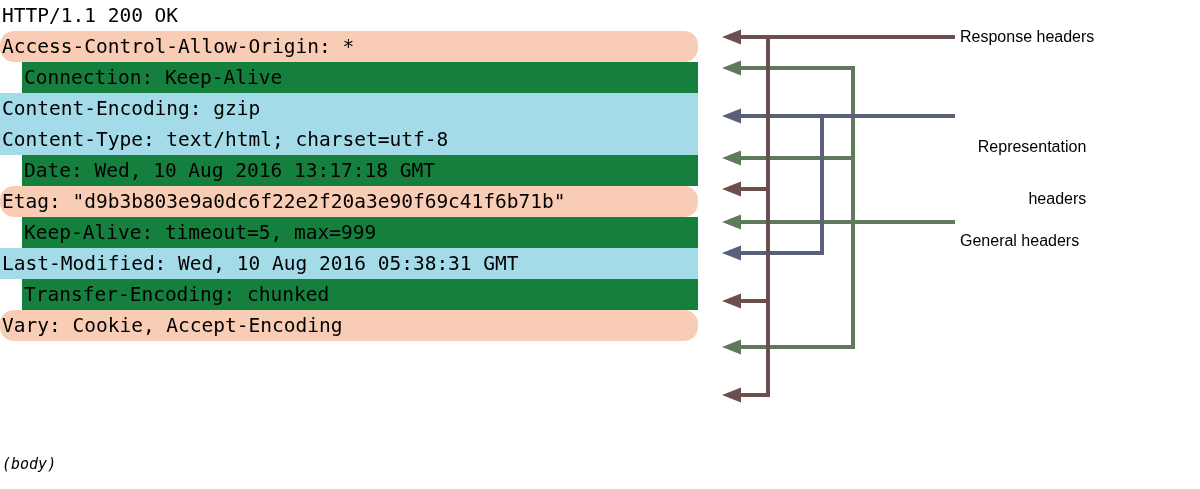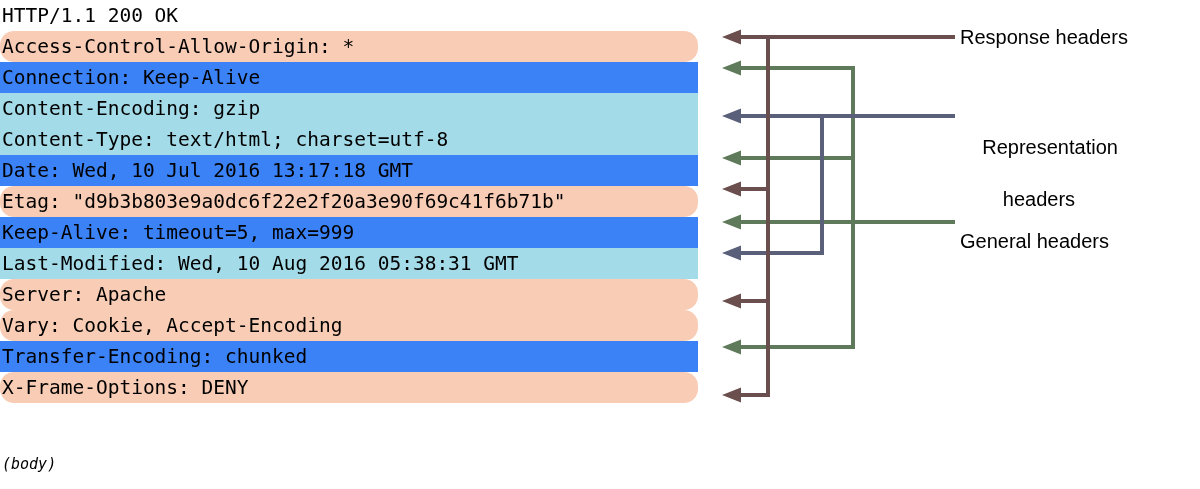--- a/index.html
+++ b/index.html
@@ -22,21 +22,21 @@
     font-size:19.5px;
     font-family:"DejaVu Sans Mono",monospace;
     color:#000000;
     white-space:pre;
     padding-left:2px;
     letter-spacing:0px;
     box-sizing:border-box;
   }
   .c-white{background:#ffffff;}
   .c-peach{background:#f9cdb5;border-radius:14px;}
-  .c-green{background:#3b82f6;}
+  .c-green{background:#15803d;margin-left:22px;}
   .c-blue {background:#a4dbe8;}
 
   #body-line{
     position:absolute;
     left:2px;top:455px;
     font-family:"DejaVu Sans Mono",monospace;
     font-style:italic;
     font-size:15px;
     color:#000000;
     white-space:pre;
@@ -45,49 +45,47 @@
   
   #connector-svg{
     position:absolute;left:0;top:0;width:1200px;height:489px;
     pointer-events:none;
   }
 
   
   .legend-label{
     position:absolute;
     font-family:"Liberation Sans",sans-serif;
-    font-size:20px;
+    font-size:16px;
     color:#000000;
     white-space:pre;
     line-height:26px;
   }
   #legend-response{left:960px;top:24px;}
   #legend-representation{left:960px;top:108px;}
-  #legend-representation .l2{display:block;text-align:center;}
+  #legend-representation .l2{display:block;text-align:right;}
   #legend-general{left:960px;top:212px;margin-top:16px;}
 </style>
 </head>
 <body>
 
 <div id="stage">
 
   <div id="header-block">
       <div class="hdr-row c-white">HTTP/1.1 200 OK</div>
       <div class="hdr-row c-peach">Access-Control-Allow-Origin: *</div>
       <div class="hdr-row c-green">Connection: Keep-Alive</div>
       <div class="hdr-row c-blue">Content-Encoding: gzip</div>
       <div class="hdr-row c-blue">Content-Type: text/html; charset=utf-8</div>
-      <div class="hdr-row c-green">Date: Wed, 10 Jul 2016 13:17:18 GMT</div>
+      <div class="hdr-row c-green">Date: Wed, 10 Aug 2016 13:17:18 GMT</div>
       <div class="hdr-row c-peach">Etag: "d9b3b803e9a0dc6f22e2f20a3e90f69c41f6b71b"</div>
       <div class="hdr-row c-green">Keep-Alive: timeout=5, max=999</div>
       <div class="hdr-row c-blue">Last-Modified: Wed, 10 Aug 2016 05:38:31 GMT</div>
-      <div class="hdr-row c-peach">Server: Apache</div>
+      <div class="hdr-row c-green">Transfer-Encoding: chunked</div>
       <div class="hdr-row c-peach">Vary: Cookie, Accept-Encoding</div>
-      <div class="hdr-row c-green">Transfer-Encoding: chunked</div>
-      <div class="hdr-row c-peach">X-Frame-Options: DENY</div>
     </div>
 
   <div id="body-line">(body)</div>
 
   <svg id="connector-svg" viewBox="0 0 1200 489" xmlns="http://www.w3.org/2000/svg">
       <line x1="740" y1="37" x2="769.6" y2="37" stroke="#6b4f4f" stroke-width="3.2" shape-rendering="crispEdges"></line>
       <polygon points="722,37 741,29.5 741,44.5" fill="#6b4f4f"></polygon>
       <line x1="740" y1="68" x2="854.6" y2="68" stroke="#5f7a5a" stroke-width="3.2" shape-rendering="crispEdges"></line>
       <polygon points="722,68 741,60.5 741,75.5" fill="#5f7a5a"></polygon>
       <line x1="740" y1="116" x2="823.6" y2="116" stroke="#5a5f7a" stroke-width="3.2" shape-rendering="crispEdges"></line>

